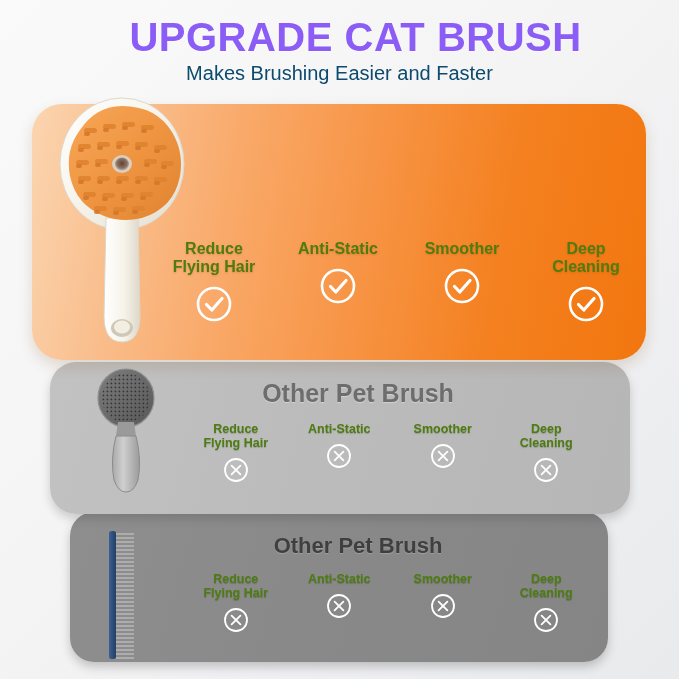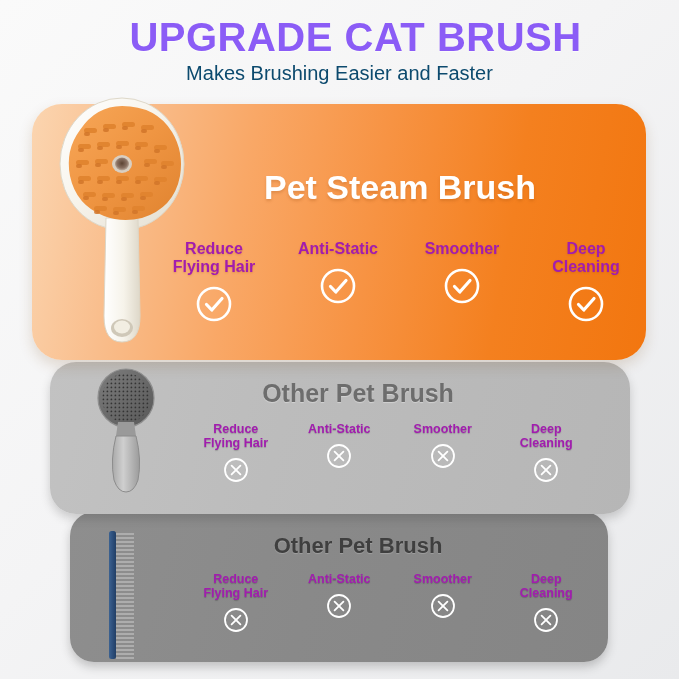--- a/index.html
+++ b/index.html
@@ -61,21 +61,21 @@
   .p3-title{
     position:absolute;left:160px;top:533px;width:396px;text-align:center;
     font-size:22px;font-weight:bold;color:#3f3f3f;
     text-shadow:0 1px 1px rgba(255,255,255,.2);z-index:6;
   }
 
   
   .feat-row{position:absolute;display:flex;z-index:6;}
   .feat{display:flex;flex-direction:column;align-items:center;}
   .feat-label{
-    color:#a21caf;font-weight:bold;text-align:center;line-height:1.12;
+    color:#4d7c0f;font-weight:bold;text-align:center;line-height:1.12;
     white-space:pre-line;
   }
 
   .row1{left:152px;top:240px;width:496px;}
   .row1 .feat{width:124px;}
   .row1 .feat-label{font-size:16px;text-shadow:0 1px 2px rgba(150,70,10,.25);}
   .row1 .mark{margin-top:9px;}
 
   .row2{left:184px;top:422px;width:414px;}
   .row2 .feat{width:103.5px;}
@@ -211,21 +211,20 @@
         <rect x="38" y="118" width="6" height="4" rx="2"></rect>
           <rect x="57" y="119" width="6" height="4" rx="2"></rect>
         <rect x="76" y="118" width="6" height="4" rx="2"></rect>
       </g>
 
       <ellipse cx="66" cy="72" rx="10" ry="9" fill="#d9cfc2"></ellipse>
       <ellipse cx="66" cy="72" rx="7" ry="6.5" fill="url(#gHole)"></ellipse>
     </svg>
   </div>
 
-  <div class="p1-title">Pet Steam Brush</div>
 
   <div class="feat-row row1">
     <div class="feat">
       <div class="feat-label">Reduce
 Flying Hair</div>
       <span class="mark">
         <svg width="38" height="38" viewBox="0 0 38 38">
           <circle cx="19" cy="19" r="16" fill="none" stroke="#ffffff" stroke-width="2.6"></circle>
           <path d="M11.5 19.5 L16.8 25 L27 13.5" fill="none" stroke="#ffffff" stroke-width="3.2" stroke-linecap="round" stroke-linejoin="round"></path>
         </svg>

